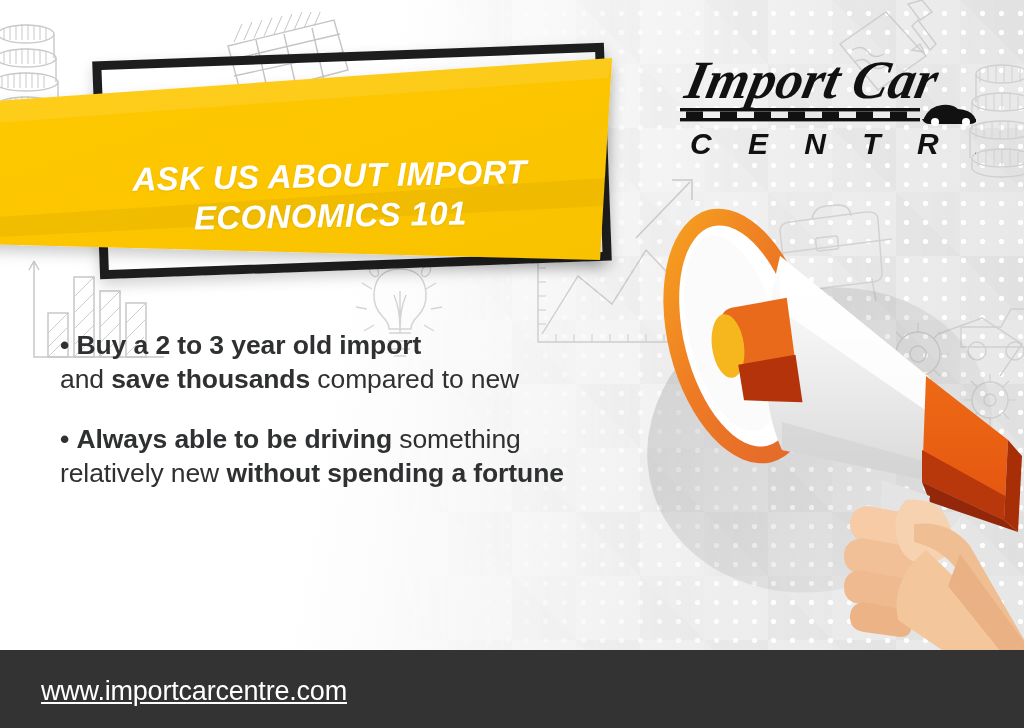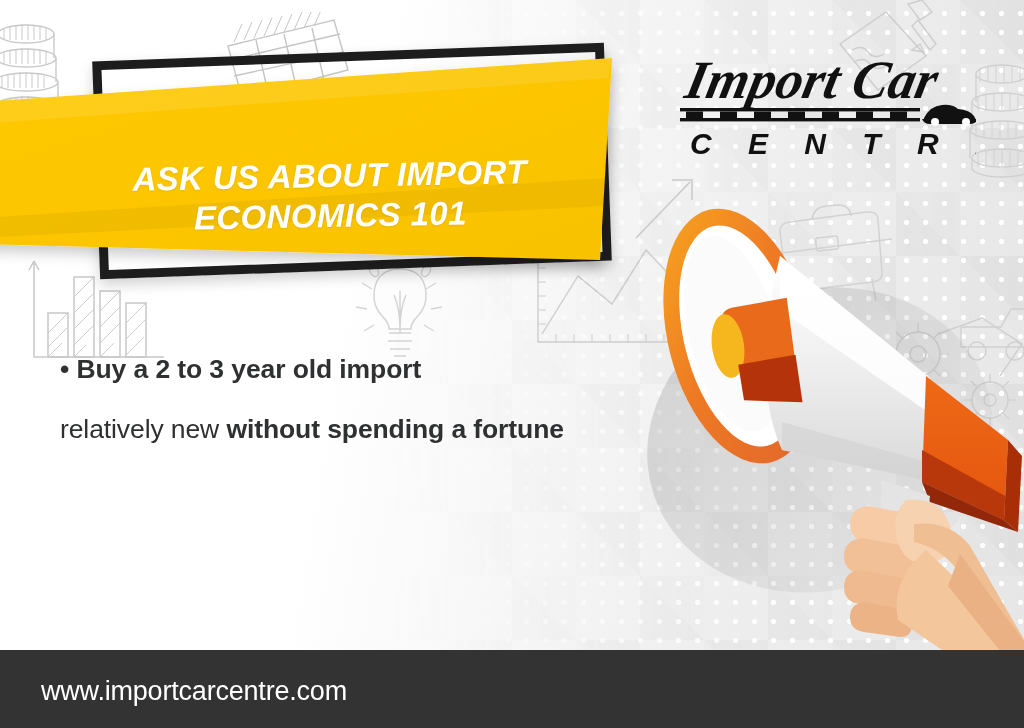--- a/index.html
+++ b/index.html
@@ -39,31 +39,31 @@
   .banner-text span{display:block;white-space:nowrap;}
 
   
   .logo{position:absolute;left:676px;top:46px;width:300px;height:118px;}
   .logo svg{display:block;}
 
   
   .bullets{position:absolute;left:60px;top:328px;width:790px;color:#2f3031;}
   .bullet{margin-bottom:26px;}
   .bullet .line{font-size:26.5px;line-height:34px;letter-spacing:-.1px;color:#2f3031;}
-  .bullet .line.l1{white-space:nowrap;margin-top:24px;}
+  .bullet .line.l1{white-space:nowrap;}
   .bullet b{font-weight:bold;}
   .dot{font-weight:bold;}
 
   
   .megaphone{position:absolute;left:630px;top:150px;width:400px;height:500px;}
   .megaphone svg{position:absolute;left:0;top:0;}
 
   
   .footer{position:absolute;left:0;bottom:0;width:1024px;height:78px;background:#333333;}
-  .footer-url{position:absolute;left:41px;top:26px;color:#ffffff;font-size:27px;letter-spacing:-.2px;}
+  .footer-url{position:absolute;left:41px;top:26px;color:#ffffff;font-size:27px;letter-spacing:-.2px;text-decoration:underline;}
 </style>
 </head>
 <body>
 
 <div id="poster">
 
   <div class="bg-base"></div>
   <div class="bg-diamonds"></div>
   <div class="bg-dots"></div>
 
@@ -304,26 +304,33 @@
     </svg>
   </div>
 
   <div class="bullets">
 
     <div class="bullet">
       <div class="line l1">
         <span class="dot">•</span>
         <b>Buy a 2 to 3 year old import</b>
       </div>
+      <div class="line">
+        <span>and </span><b>save thousands</b><span> compared to new</span>
+      </div>
     </div>
 
     <div class="bullet">
     </div>
 
     <div class="bullet">
+      <div class="line l1">
+        <span class="dot">•</span>
+        <b>Always able to be driving</b><span> something</span>
+      </div>
       <div class="line">
         <span>relatively new </span><b>without spending a fortune</b>
       </div>
     </div>
 
   </div>
 
   <div class="footer">
     <span class="footer-url">www.importcarcentre.com</span>
   </div>

